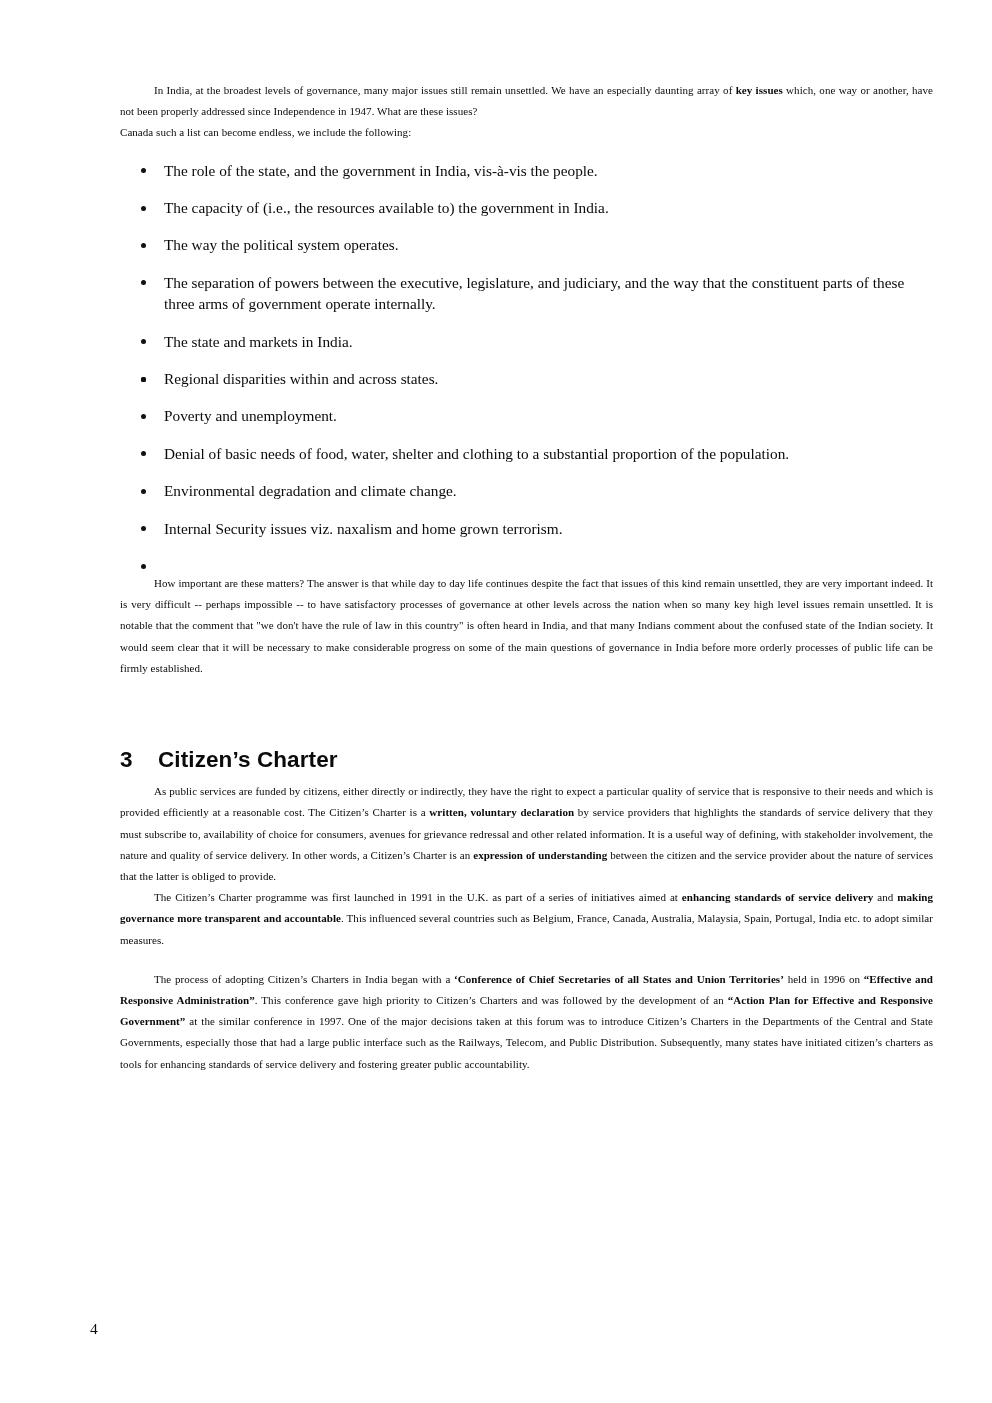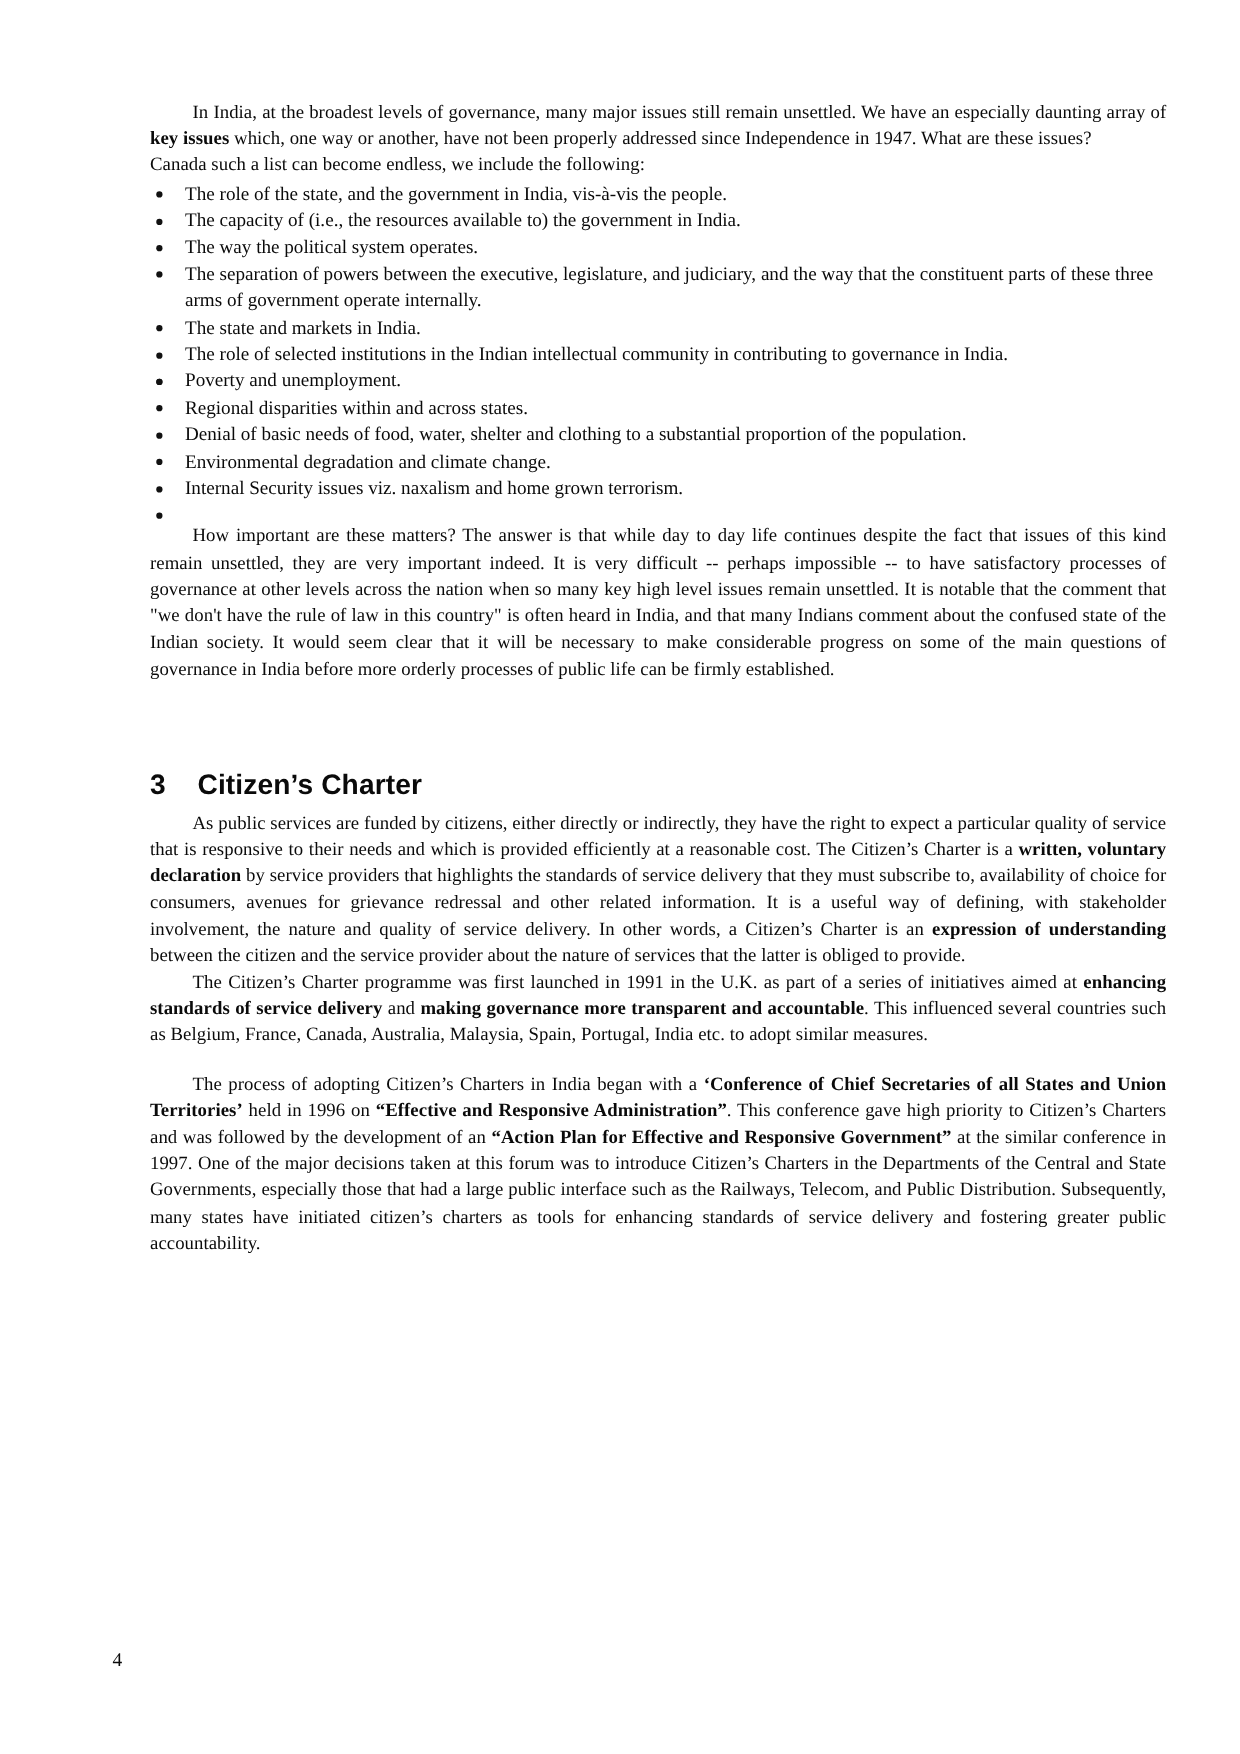--- a/index.html
+++ b/index.html
@@ -18,21 +18,21 @@
     color: #0a0a0a;
   }
   .content {
     position: absolute;
     left: 120px;
     top: 80px;
     width: 813px;
   }
   p.body {
     margin: 0;
-    font-size: 15px;
+    font-size: 11px;
     line-height: 21.2px;
     text-align: justify;
     text-justify: inter-word;
     letter-spacing: 0.05px;
   }
   p.indent { text-indent: 34px; }
   p.noindent { text-indent: 0; }
   .gap-para { height: 18px; }
   b, .bold { font-weight: bold; }
 
@@ -40,21 +40,21 @@
     list-style: none;
     margin: 1px 0 0 0;
     padding: 0;
   }
   ul.issues li {
     position: relative;
     padding-left: 28px;
     font-size: 15.3px;
     line-height: 21.4px;
     text-align: left;
-    margin: 0;
+    margin: 16px;
   }
   ul.issues li .bullet {
     position: absolute;
     left: 5px;
     top: 8.5px;
     width: 5px;
     height: 5px;
     background: #111;
     border-radius: 50%;
     display: block;
@@ -96,24 +96,24 @@
     <p class="body indent"><span>In India, at the broadest levels of governance, many major issues still remain unsettled. We have an especially daunting array of </span><b>key issues</b><span> which, one way or another, have not been properly addressed since Independence in 1947. What are these issues?</span></p>
 
     <p class="body noindent">Canada such a list can become endless, we include the following:</p>
 
     <ul class="issues">
       <li><span class="bullet"></span><span>The role of the state, and the government in India, vis-à-vis the people.</span></li>
       <li><span class="bullet"></span><span>The capacity of (i.e., the resources available to) the government in India.</span></li>
       <li><span class="bullet"></span><span>The way the political system operates.</span></li>
       <li><span class="bullet"></span><span>The separation of powers between the executive, legislature, and judiciary, and the way that the constituent parts of these three arms of government operate internally.</span></li>
       <li><span class="bullet"></span><span>The state and markets in India.</span></li>
-      <li><span class="bullet"></span><span>The role of selected institutions in the Indian intellectual community in contributing to governance in India.</span></li>
       <li><span class="bullet"></span></li>
+      <li><span class="bullet"></span></li>
+      <li><span class="bullet"></span><span>Regional disparities within and across states.</span></li>
       <li><span class="bullet"></span><span>Poverty and unemployment.</span></li>
-      <li><span class="bullet"></span><span>Regional disparities within and across states.</span></li>
       <li><span class="bullet"></span><span>Denial of basic needs of food, water, shelter and clothing to a substantial proportion of the population.</span></li>
       <li><span class="bullet"></span><span>Environmental degradation and climate change.</span></li>
       <li><span class="bullet"></span><span>Internal Security issues viz. naxalism and home grown terrorism.</span></li>
       <li><span class="bullet"></span></li>
     </ul>
 
     <div class="gap-para"></div>
 
     <p class="body indent">How important are these matters? The answer is that while day to day life continues despite the fact that issues of this kind remain unsettled, they are very important indeed. It is very difficult -- perhaps impossible -- to have satisfactory processes of governance at other levels across the nation when so many key high level issues remain unsettled. It is notable that the comment that "we don't have the rule of law in this country" is often heard in India, and that many Indians comment about the confused state of the Indian society. It would seem clear that it will be necessary to make considerable progress on some of the main questions of governance in India before more orderly processes of public life can be firmly established.</p>
 

